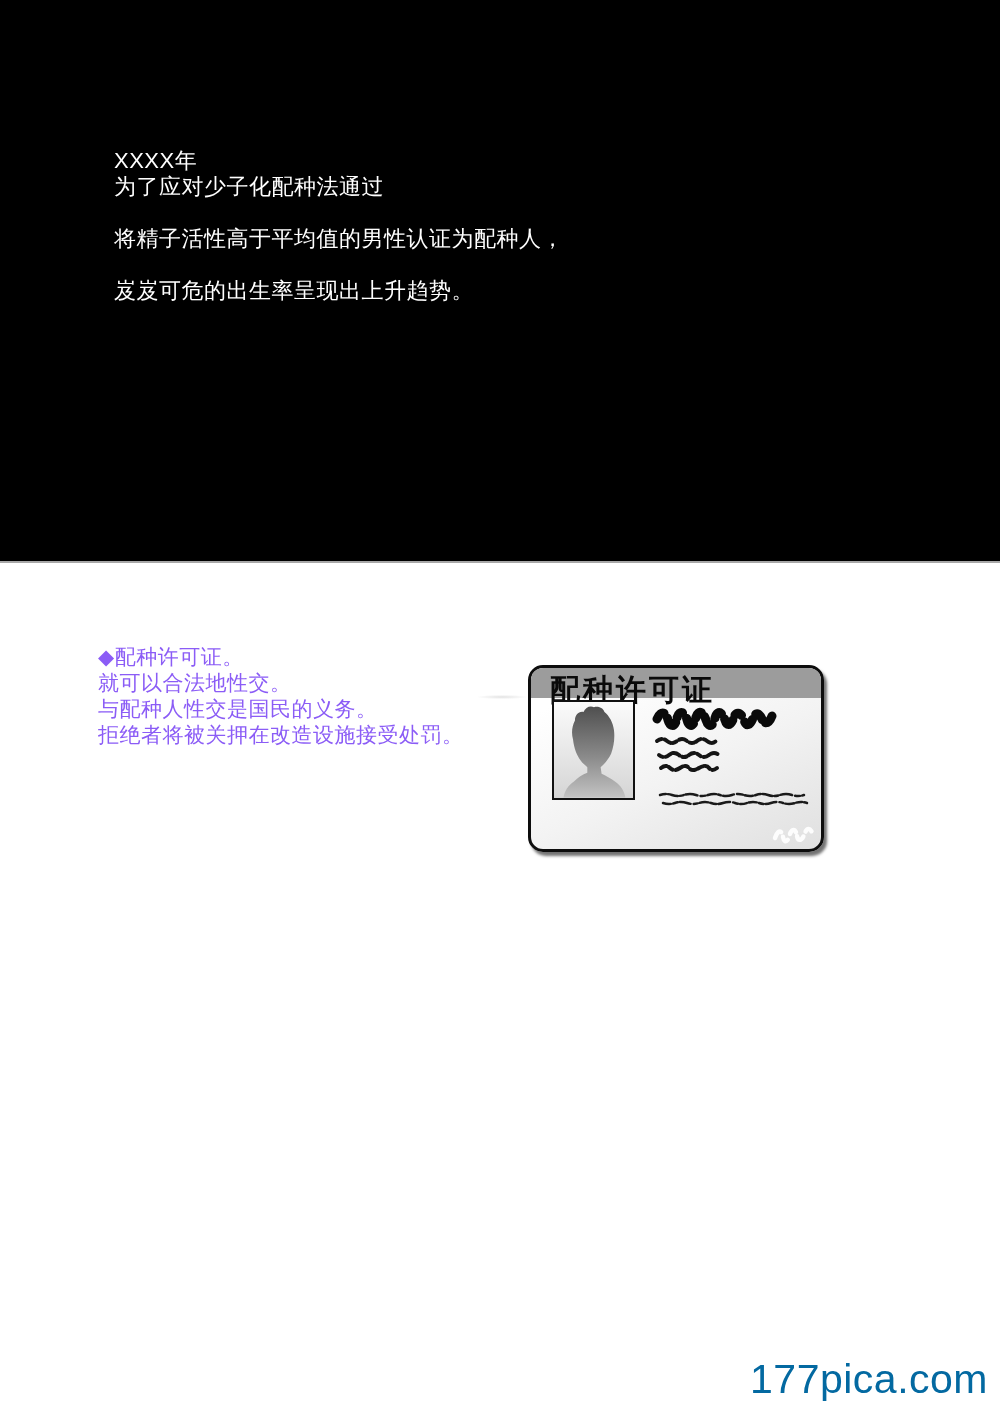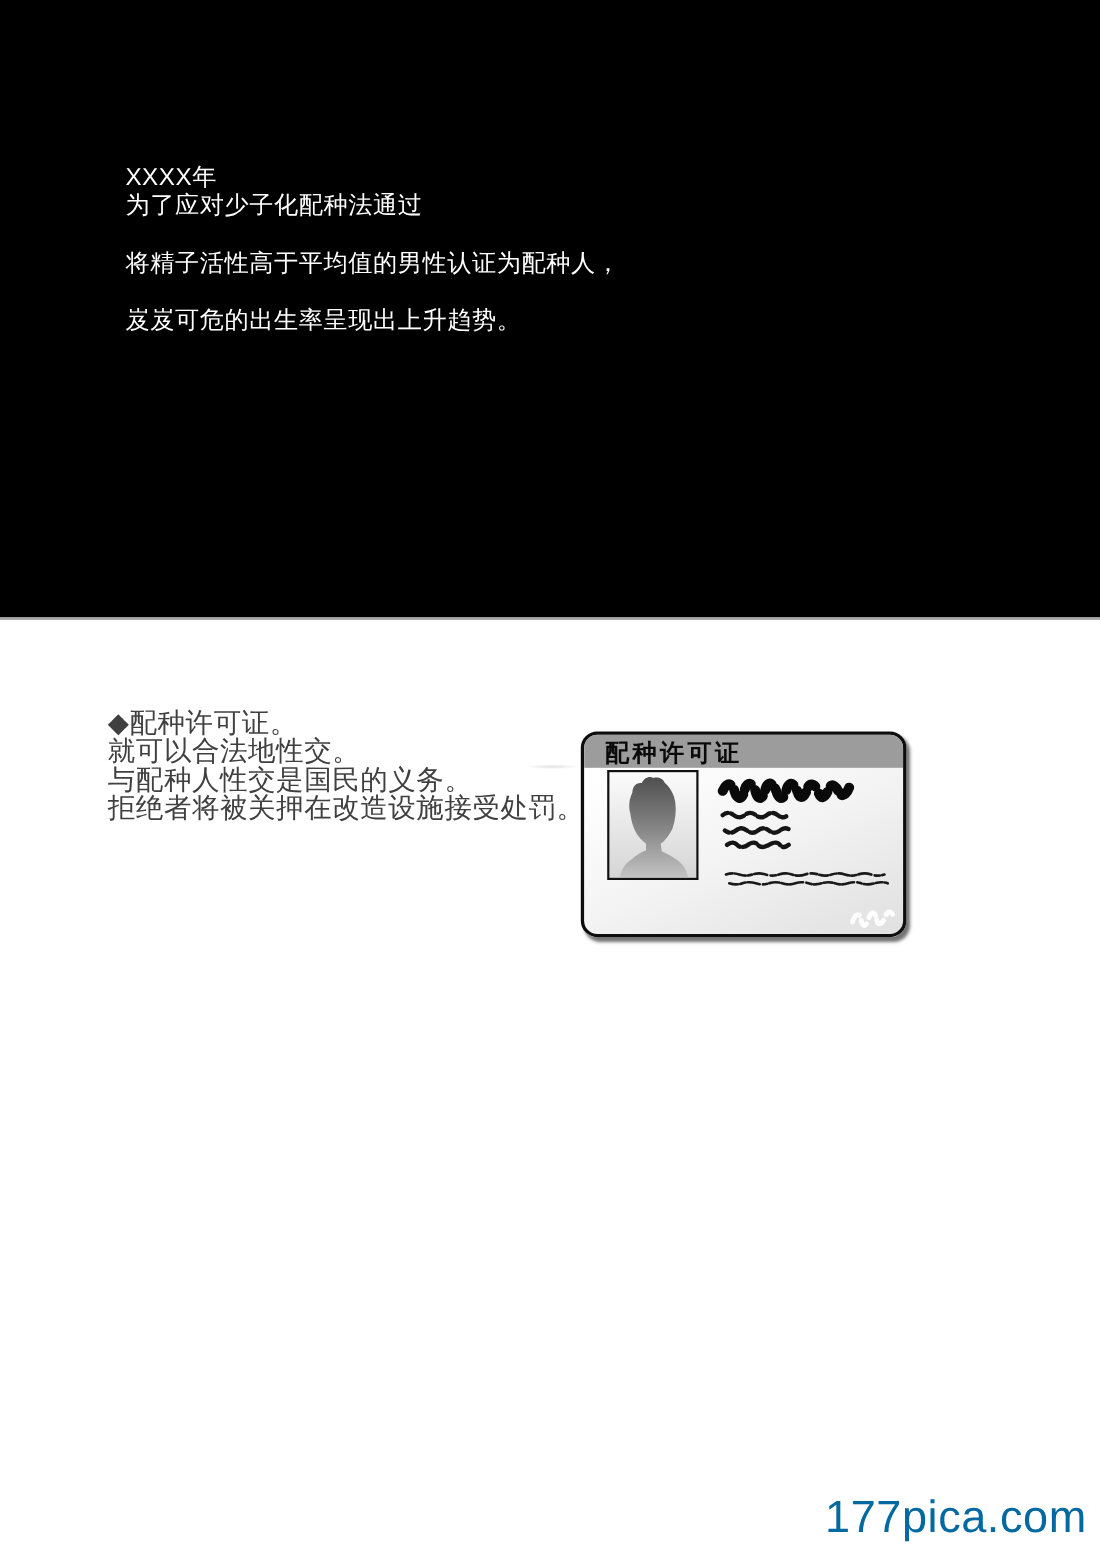--- a/index.html
+++ b/index.html
@@ -24,22 +24,22 @@
     color:#ffffff;
     font-size:22px; line-height:26px;
     letter-spacing:0.5px;
     margin-left:14px;
   }
   .prologue-text .para { margin-bottom:26px; }
 
   
   .license-description {
     position:absolute; left:98px; top:644px;
-    color:#404040;
-    font-size:25px; line-height:26px;
+    color:#8b5cf6;
+    font-size:21px; line-height:26px;
     letter-spacing:0.5px;
   }
 
   
   .scan-artifact {
     position:absolute; left:478px; top:695px;
     width:48px; height:4px;
     background:radial-gradient(ellipse at center,#e2e2e2 0%,rgba(255,255,255,0) 75%);
   }
 
@@ -55,21 +55,21 @@
   }
   .card-header {
     position:absolute; left:0; top:0;
     width:100%; height:30px;
     background:#9c9c9c;
   }
   .card-title {
     position:absolute; left:19px; top:2px;
     font-family:Liberation Sans, sans-serif;
     font-weight:bold;
-    font-size:22px; color:#0a0a0a;
+    font-size:30px; color:#0a0a0a;
     letter-spacing:3px;
   }
   .photo-frame {
     position:absolute; left:21px; top:32px;
     width:83px; height:100px;
     border:2px solid #111111;
     background:linear-gradient(#fbfbfb,#d5d5d5);
     overflow:hidden;
   }
   .photo-frame svg { display:block; width:100%; height:100%; }

